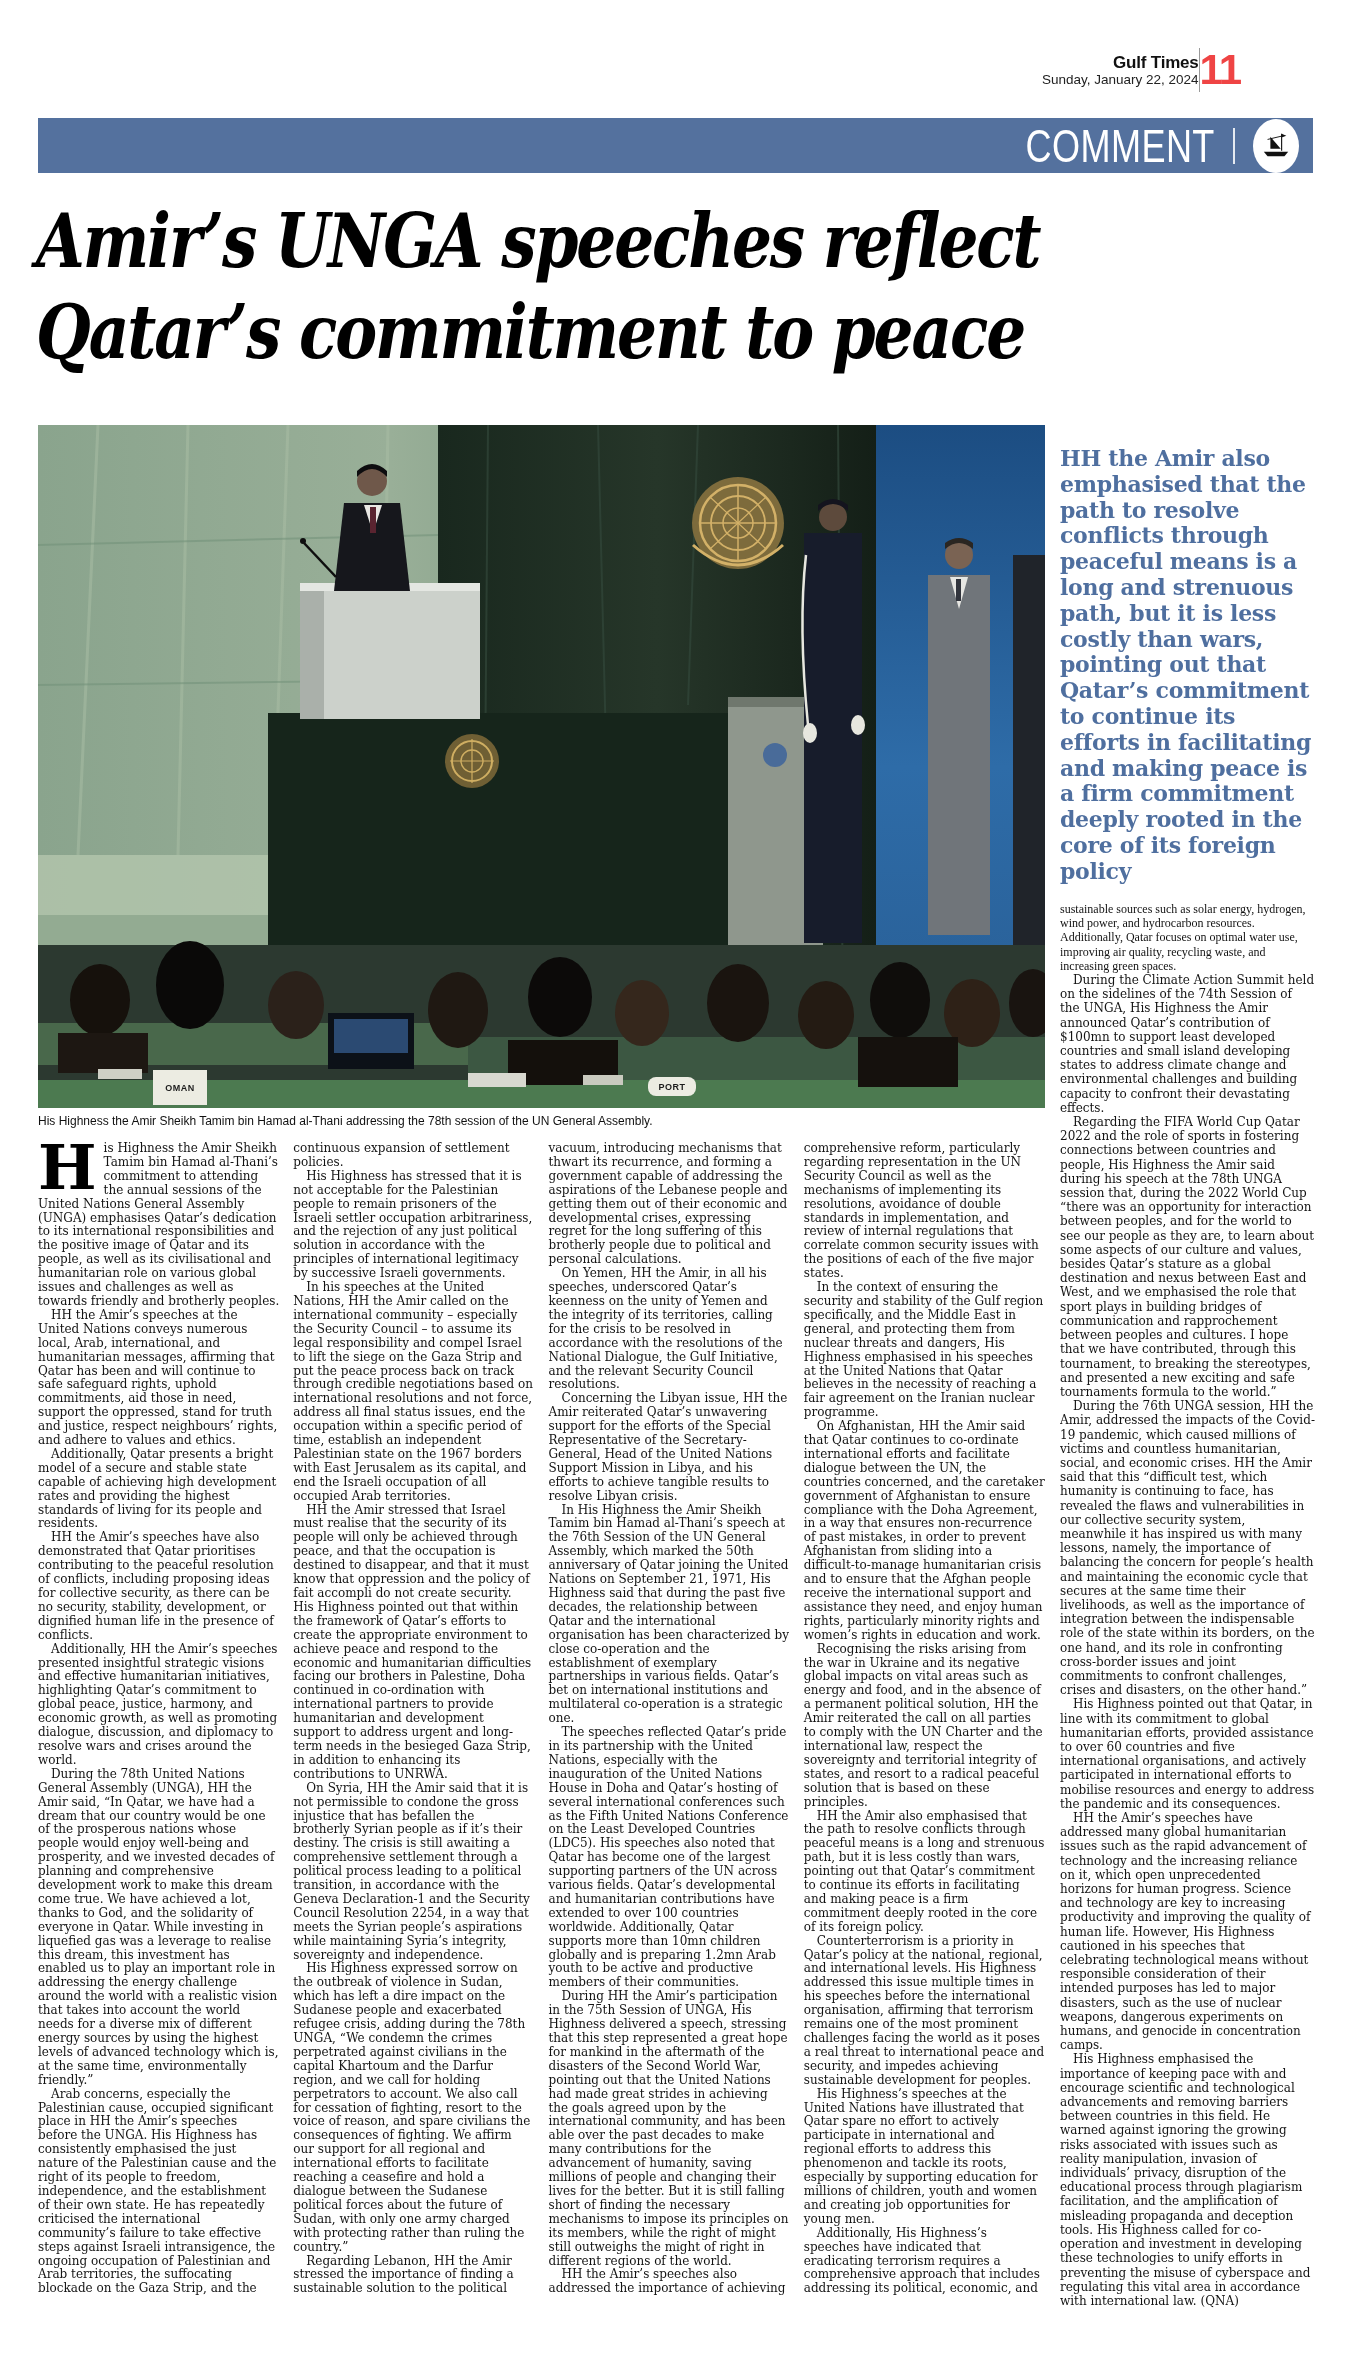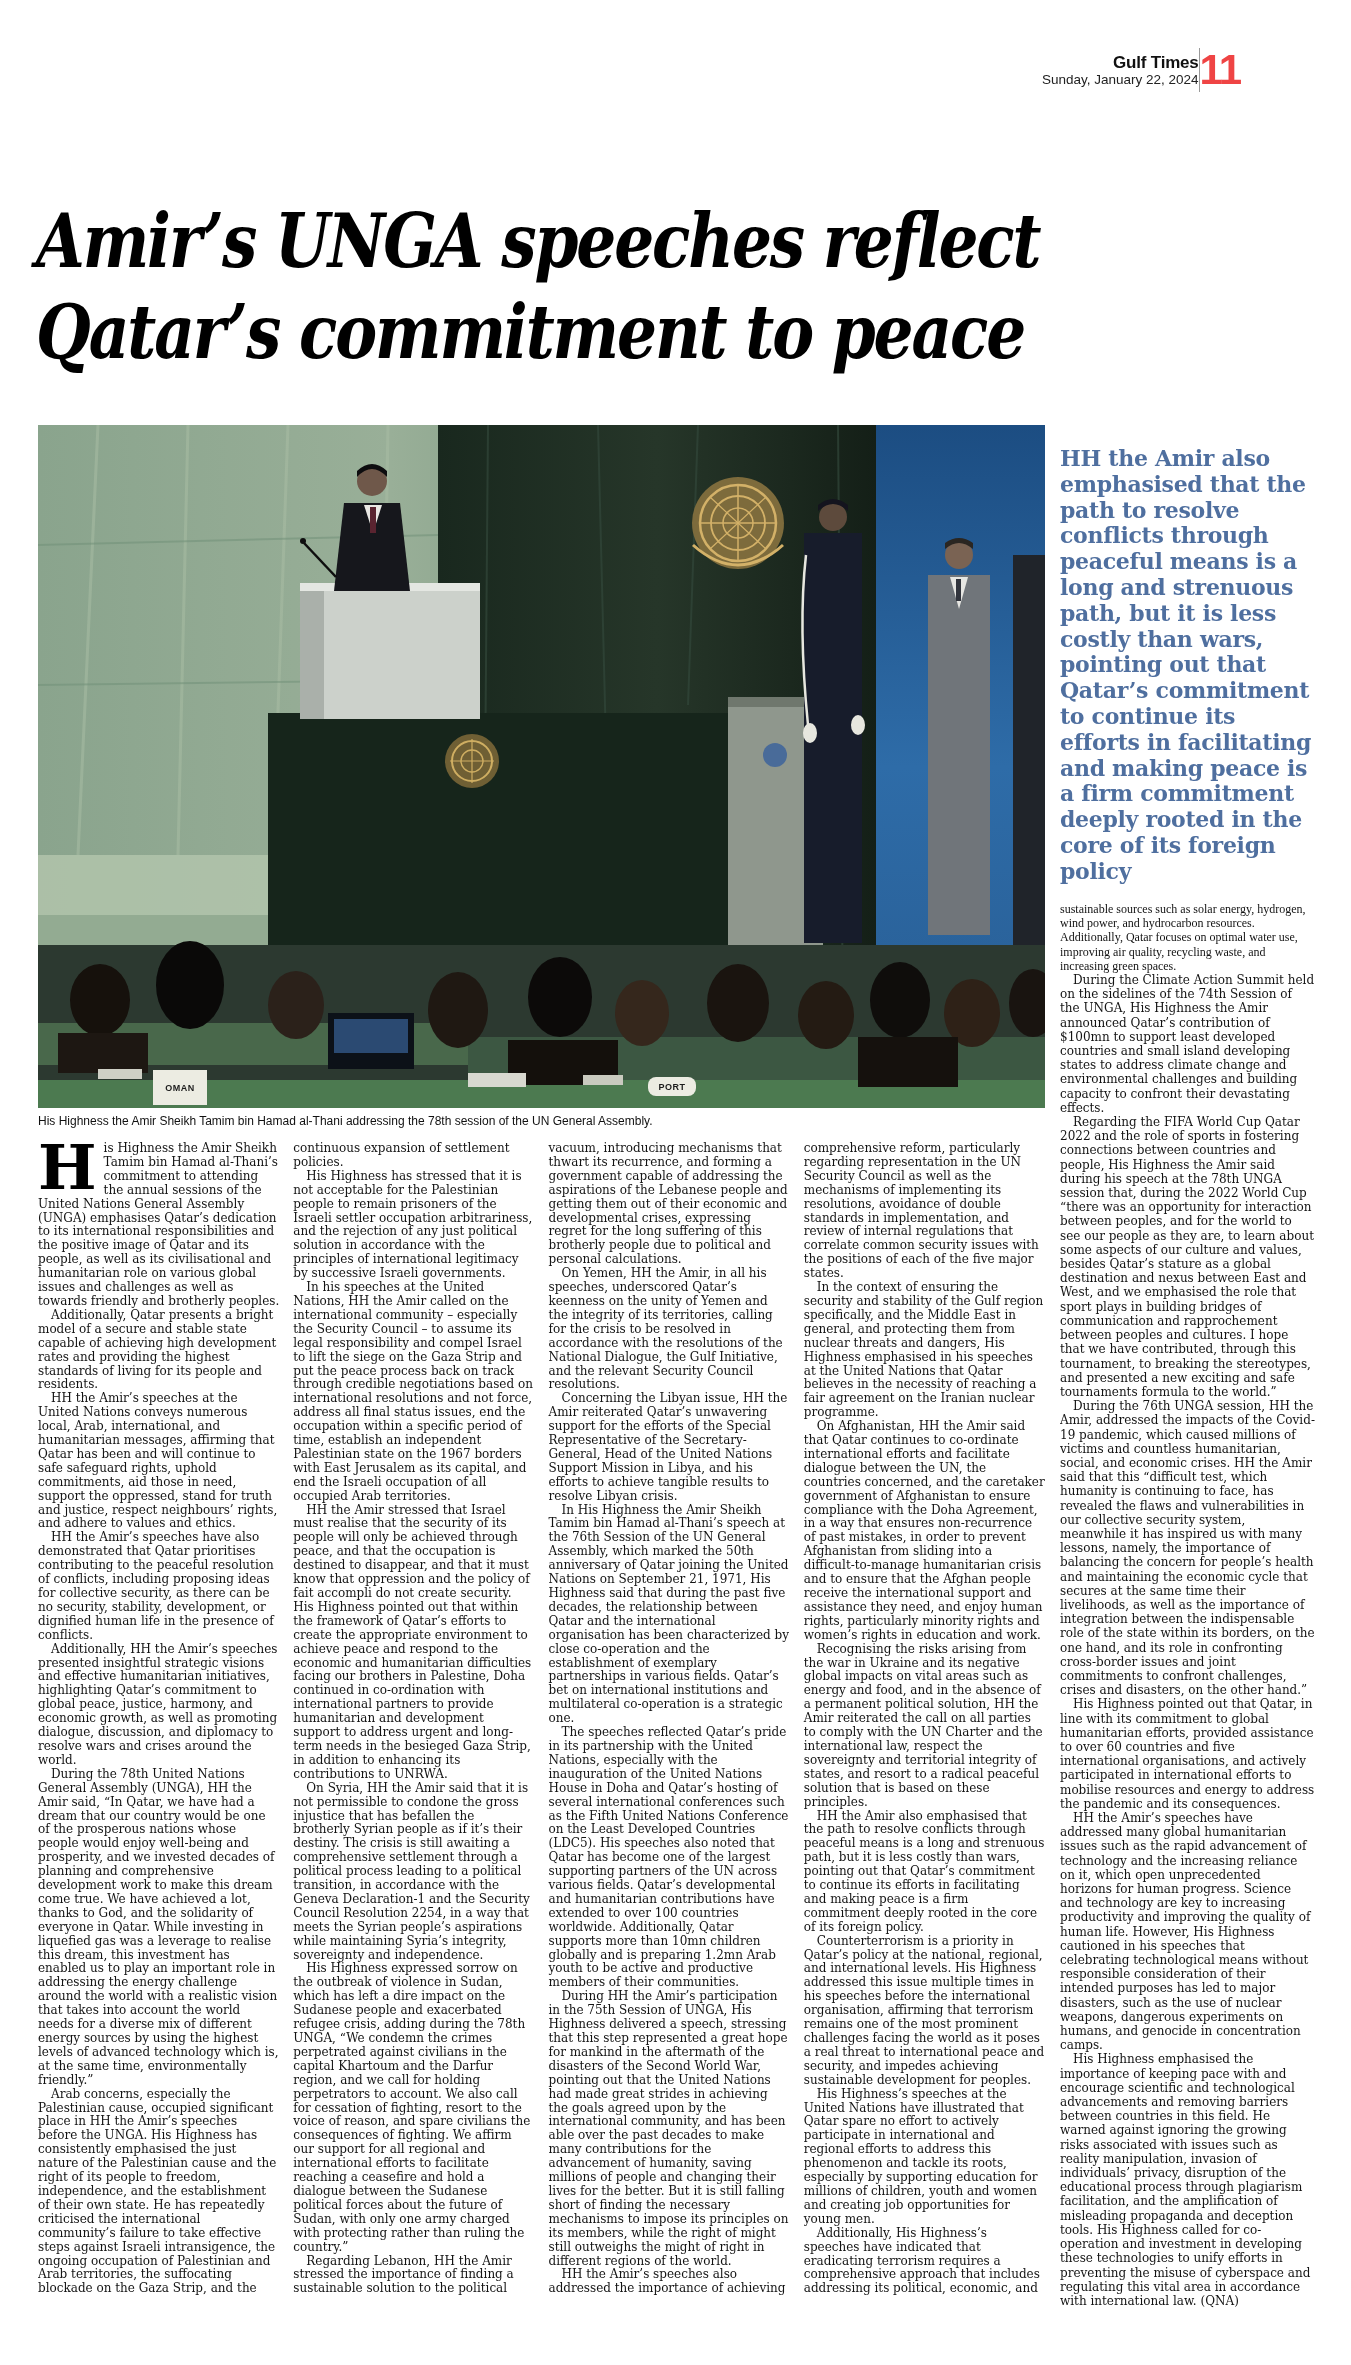--- a/index.html
+++ b/index.html
@@ -67,20 +67,33 @@
 
   <div class="masthead">
     <div class="brand-block">
       <div class="brand">Gulf Times</div>
       <div class="edition-date">Sunday, January 22, 2024</div>
     </div>
     <div class="masthead-rule"></div>
     <div class="page-number">11</div>
   </div>
 
+  <div class="comment-bar">
+    <div class="comment-label">COMMENT</div>
+    <div class="comment-rule"></div>
+    <div class="section-logo">
+      <svg width="30" height="30" viewBox="0 0 32 32">
+        <path d="M3 22 L29 22 L25 27 L7 27 Z" fill="#111"></path>
+        <path d="M10 6 L21 19 L10 19 Z" fill="#111"></path>
+        <line x1="22" y1="3" x2="22" y2="21" stroke="#111" stroke-width="1.2"></line>
+        <line x1="7" y1="9" x2="24" y2="5" stroke="#111" stroke-width="1"></line>
+        <path d="M22 3 L27 5 L22 7 Z" fill="#111"></path>
+      </svg>
+    </div>
+  </div>
 
   <div class="headline">
     <div>Amir’s UNGA speeches reflect</div>
     <div>Qatar’s commitment to peace</div>
   </div>
 
   <div class="photo">
     <svg class="photo-svg" viewBox="0 0 1007 683" preserveAspectRatio="none">
       <defs>
         <linearGradient id="marble" x1="0" y1="0" x2="1" y2="0">
@@ -220,22 +233,22 @@
       <p>During the Climate Action Summit held on the sidelines of the 74th Session of the UNGA, His Highness the Amir announced Qatar’s contribution of $100mn to support least developed countries and small island developing states to address climate change and environmental challenges and building capacity to confront their devastating effects.</p>
       <p>Regarding the FIFA World Cup Qatar 2022 and the role of sports in fostering connections between countries and people, His Highness the Amir said during his speech at the 78th UNGA session that, during the 2022 World Cup “there was an opportunity for interaction between peoples, and for the world to see our people as they are, to learn about some aspects of our culture and values, besides Qatar’s stature as a global destination and nexus between East and West, and we emphasised the role that sport plays in building bridges of communication and rapprochement between peoples and cultures. I hope that we have contributed, through this tournament, to breaking the stereotypes, and presented a new exciting and safe tournaments formula to the world.”</p>
       <p>During the 76th UNGA session, HH the Amir, addressed the impacts of the Covid-19 pandemic, which caused millions of victims and countless humanitarian, social, and economic crises. HH the Amir said that this “difficult test, which humanity is continuing to face, has revealed the flaws and vulnerabilities in our collective security system, meanwhile it has inspired us with many lessons, namely, the importance of balancing the concern for people’s health and maintaining the economic cycle that secures at the same time their livelihoods, as well as the importance of integration between the indispensable role of the state within its borders, on the one hand, and its role in confronting cross-border issues and joint commitments to confront challenges, crises and disasters, on the other hand.”</p>
       <p>His Highness pointed out that Qatar, in line with its commitment to global humanitarian efforts, provided assistance to over 60 countries and five international organisations, and actively participated in international efforts to mobilise resources and energy to address the pandemic and its consequences.</p>
       <p>HH the Amir’s speeches have addressed many global humanitarian issues such as the rapid advancement of technology and the increasing reliance on it, which open unprecedented horizons for human progress. Science and technology are key to increasing productivity and improving the quality of human life. However, His Highness cautioned in his speeches that celebrating technological means without responsible consideration of their intended purposes has led to major disasters, such as the use of nuclear weapons, dangerous experiments on humans, and genocide in concentration camps.</p>
       <p>His Highness emphasised the importance of keeping pace with and encourage scientific and technological advancements and removing barriers between countries in this field. He warned against ignoring the growing risks associated with issues such as reality manipulation, invasion of individuals’ privacy, disruption of the educational process through plagiarism facilitation, and the amplification of misleading propaganda and deception tools. His Highness called for co-operation and investment in developing these technologies to unify efforts in preventing the misuse of cyberspace and regulating this vital area in accordance with international law. (QNA)</p>
     </div>
 
   <div class="article-cols">
       <p class="first"><span class="dropcap">H</span>is Highness the Amir Sheikh Tamim bin Hamad al-Thani’s commitment to attending the annual sessions of the United Nations General Assembly (UNGA) emphasises Qatar’s dedication to its international responsibilities and the positive image of Qatar and its people, as well as its civilisational and humanitarian role on various global issues and challenges as well as towards friendly and brotherly peoples.</p>
+      <p>HH the Amir’s speeches at the United Nations conveys numerous local, Arab, international, and humanitarian messages, affirming that Qatar has been and will continue to safe safeguard rights, uphold commitments, aid those in need, support the oppressed, stand for truth and justice, respect neighbours’ rights, and adhere to values and ethics.</p>
       <p>Additionally, Qatar presents a bright model of a secure and stable state capable of achieving high development rates and providing the highest standards of living for its people and residents.</p>
-      <p>HH the Amir’s speeches at the United Nations conveys numerous local, Arab, international, and humanitarian messages, affirming that Qatar has been and will continue to safe safeguard rights, uphold commitments, aid those in need, support the oppressed, stand for truth and justice, respect neighbours’ rights, and adhere to values and ethics.</p>
       <p>HH the Amir’s speeches have also demonstrated that Qatar prioritises contributing to the peaceful resolution of conflicts, including proposing ideas for collective security, as there can be no security, stability, development, or dignified human life in the presence of conflicts.</p>
       <p>Additionally, HH the Amir’s speeches presented insightful strategic visions and effective humanitarian initiatives, highlighting Qatar’s commitment to global peace, justice, harmony, and economic growth, as well as promoting dialogue, discussion, and diplomacy to resolve wars and crises around the world.</p>
       <p>During the 78th United Nations General Assembly (UNGA), HH the Amir said, “In Qatar, we have had a dream that our country would be one of the prosperous nations whose people would enjoy well-being and prosperity, and we invested decades of planning and comprehensive development work to make this dream come true. We have achieved a lot, thanks to God, and the solidarity of everyone in Qatar. While investing in liquefied gas was a leverage to realise this dream, this investment has enabled us to play an important role in addressing the energy challenge around the world with a realistic vision that takes into account the world needs for a diverse mix of different energy sources by using the highest levels of advanced technology which is, at the same time, environmentally friendly.”</p>
       <p>Arab concerns, especially the Palestinian cause, occupied significant place in HH the Amir’s speeches before the UNGA. His Highness has consistently emphasised the just nature of the Palestinian cause and the right of its people to freedom, independence, and the establishment of their own state. He has repeatedly criticised the international community’s failure to take effective steps against Israeli intransigence, the ongoing occupation of Palestinian and Arab territories, the suffocating blockade on the Gaza Strip, and the continuous expansion of settlement policies.</p>
       <p>His Highness has stressed that it is not acceptable for the Palestinian people to remain prisoners of the Israeli settler occupation arbitrariness, and the rejection of any just political solution in accordance with the principles of international legitimacy by successive Israeli governments.</p>
       <p>In his speeches at the United Nations, HH the Amir called on the international community – especially the Security Council – to assume its legal responsibility and compel Israel to lift the siege on the Gaza Strip and put the peace process back on track through credible negotiations based on international resolutions and not force, address all final status issues, end the occupation within a specific period of time, establish an independent Palestinian state on the 1967 borders with East Jerusalem as its capital, and end the Israeli occupation of all occupied Arab territories.</p>
       <p>HH the Amir stressed that Israel must realise that the security of its people will only be achieved through peace, and that the occupation is destined to disappear, and that it must know that oppression and the policy of fait accompli do not create security. His Highness pointed out that within the framework of Qatar’s efforts to create the appropriate environment to achieve peace and respond to the economic and humanitarian difficulties facing our brothers in Palestine, Doha continued in co-ordination with international partners to provide humanitarian and development support to address urgent and long-term needs in the besieged Gaza Strip, in addition to enhancing its contributions to UNRWA.</p>
       <p>On Syria, HH the Amir said that it is not permissible to condone the gross injustice that has befallen the brotherly Syrian people as if it’s their destiny. The crisis is still awaiting a comprehensive settlement through a political process leading to a political transition, in accordance with the Geneva Declaration-1 and the Security Council Resolution 2254, in a way that meets the Syrian people’s aspirations while maintaining Syria’s integrity, sovereignty and independence.</p>
       <p>His Highness expressed sorrow on the outbreak of violence in Sudan, which has left a dire impact on the Sudanese people and exacerbated refugee crisis, adding during the 78th UNGA, “We condemn the crimes perpetrated against civilians in the capital Khartoum and the Darfur region, and we call for holding perpetrators to account. We also call for cessation of fighting, resort to the voice of reason, and spare civilians the consequences of fighting. We affirm our support for all regional and international efforts to facilitate reaching a ceasefire and hold a dialogue between the Sudanese political forces about the future of Sudan, with only one army charged with protecting rather than ruling the country.”</p>
       <p>Regarding Lebanon, HH the Amir stressed the importance of finding a sustainable solution to the political vacuum, introducing mechanisms that thwart its recurrence, and forming a government capable of addressing the aspirations of the Lebanese people and getting them out of their economic and developmental crises, expressing regret for the long suffering of this brotherly people due to political and personal calculations.</p>

